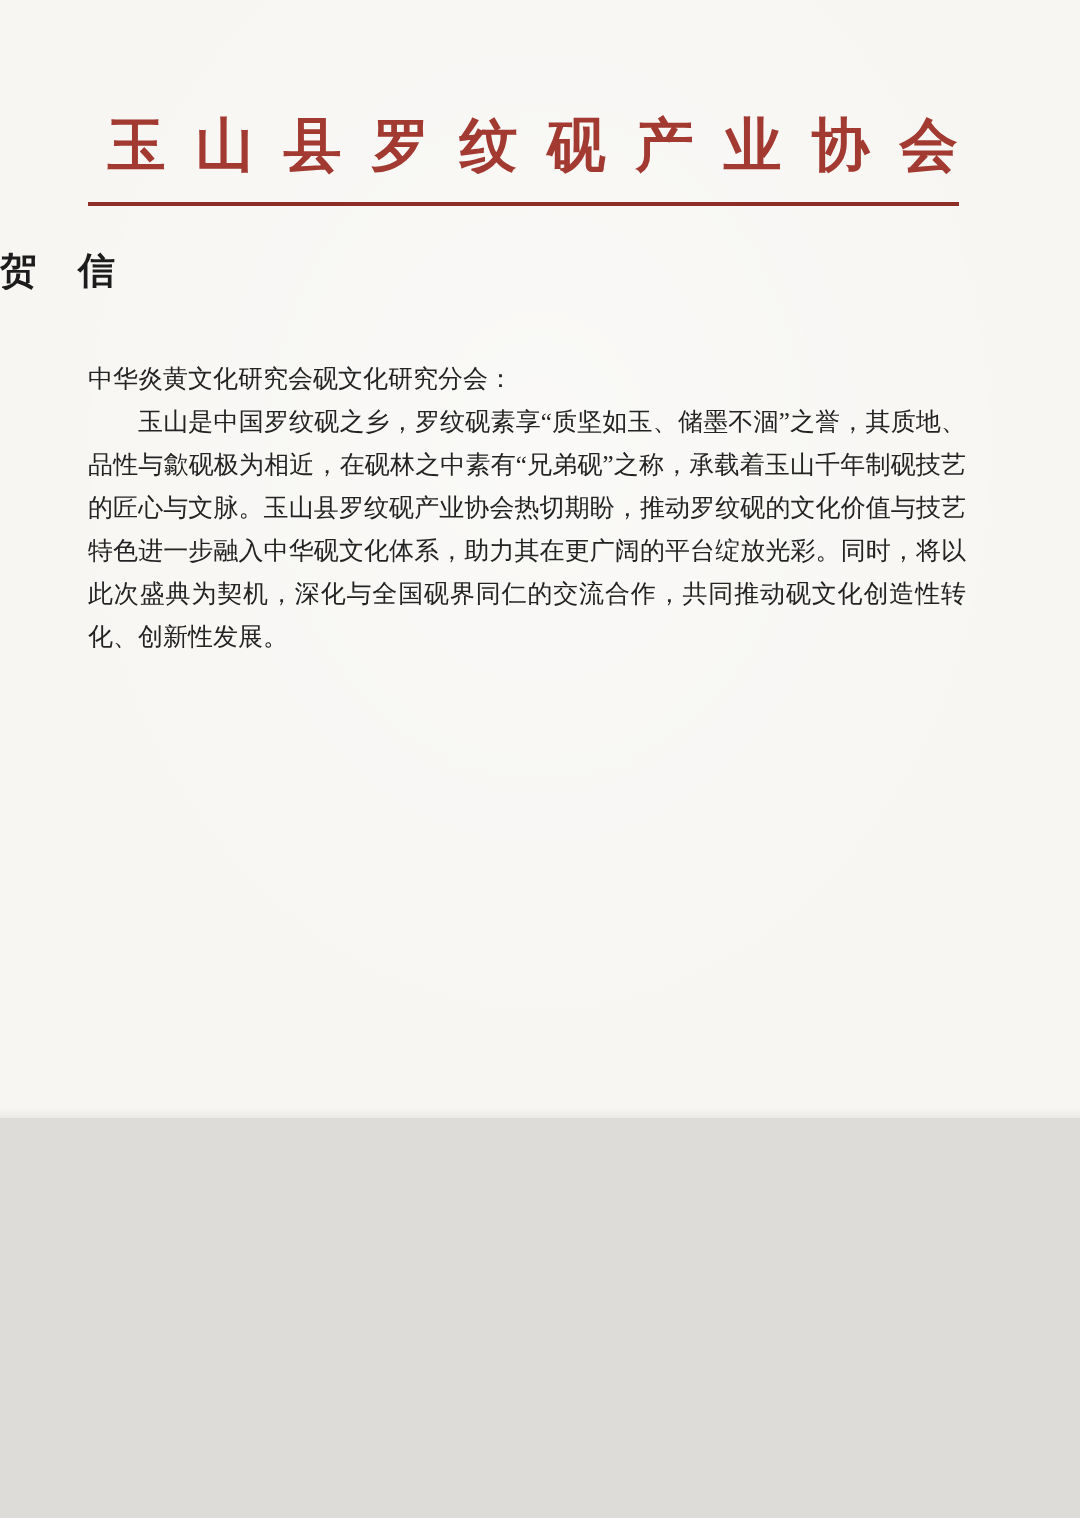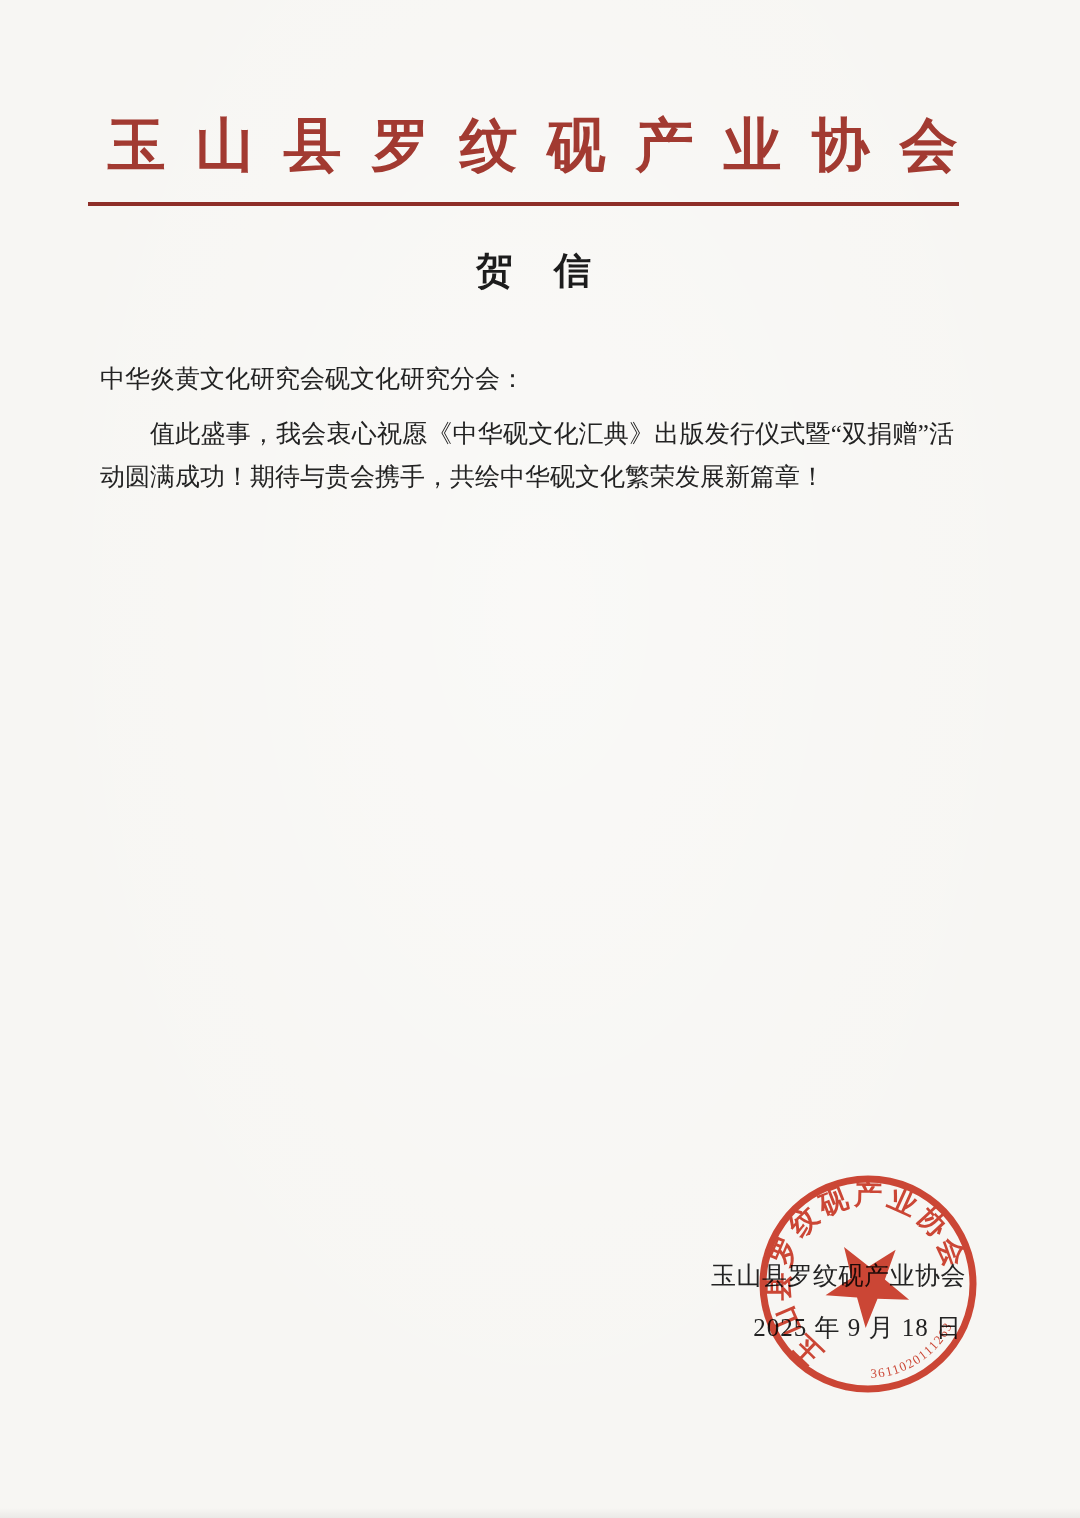--- a/index.html
+++ b/index.html
@@ -1,18 +1,18 @@
 <!DOCTYPE html>
 <html><head>
 <meta charset="utf-8">
 <style>
   html,body{margin:0;padding:0;background:#dedcd8;}
   .page{
     position:relative;
-    width:1080px;height:1518px;
+    width:1080px;height:1118px;
     margin:0 auto;
     background:#f7f6f3;
     background-image:radial-gradient(ellipse at 50% 40%, rgba(255,255,255,.35), rgba(0,0,0,0) 70%);
     overflow:hidden;
     font-family:"Liberation Serif","DejaVu Serif",serif;
     color:#222;
   }
   .page::after{
     content:"";position:absolute;left:0;right:0;bottom:0;height:10px;
     background:linear-gradient(to bottom, rgba(0,0,0,0), rgba(0,0,0,.05));
@@ -32,38 +32,37 @@
   }
   .rule{
     width:871px;height:4px;
     margin:14px 0 0 88px;
     background:#8e2e28;
   }
   
   .letter-title{
     margin:42px 11px 0 0;
     line-height:46px;
-    text-align:center;
     font-size:37px;
     font-weight:bold;
     color:#1c1c1c;
     letter-spacing:2px;
     white-space:pre;
   }
   
   .letter-body{
     width:878px;
     margin:63px 0 0 88px;
     font-size:25px;
     line-height:43px;
     text-align:justify;
     text-justify:inter-character;
     color:#232323;
   }
-  .letter-body p{margin:12px;padding:0;}
+  .letter-body p{margin:0;padding:0;}
   .letter-body p.indent{text-indent:2em;}
   
   .signature-org{
     position:absolute;top:1259px;right:114px;
     font-size:25px;line-height:34px;color:#232323;
     letter-spacing:.5px;white-space:nowrap;
   }
   .signature-date{
     position:absolute;top:1311px;right:118px;
     font-size:25px;line-height:34px;color:#232323;
@@ -92,21 +91,21 @@
 
   <header>
     <h1 class="org-title">玉山县罗纹砚产业协会</h1>
     <div class="rule"></div>
   </header>
 
   <h2 class="letter-title">贺　信</h2>
 
   <main class="letter-body">
     <p class="salutation">中华炎黄文化研究会砚文化研究分会：</p>
-    <p class="indent">值此盛事，我会衷心祝愿《中华砚文化汇典》出版发行仪式暨“双捐赠”活动圆满成功！期待与贵会携手，共绘中华砚文化繁荣发展新篇章！</p>
+    <p class="indent">玉山是中国罗纹砚之乡，罗纹砚素享“质坚如玉、储墨不涸”之誉，其质地、品性与歙砚极为相近，在砚林之中素有“兄弟砚”之称，承载着玉山千年制砚技艺的匠心与文脉。玉山县罗纹砚产业协会热切期盼，推动罗纹砚的文化价值与技艺特色进一步融入中华砚文化体系，助力其在更广阔的平台绽放光彩。同时，将以此次盛典为契机，深化与全国砚界同仁的交流合作，共同推动砚文化创造性转化、创新性发展。</p>
   </main>
 
   <div class="signature-org">玉山县罗纹砚产业协会</div>
 
   <div class="signature-date">2025 年 9 月 18 日</div>
 
   <svg class="seal" viewBox="0 0 228 228" aria-hidden="true">
     <g transform="rotate(-33 114 114)">
       <circle cx="114" cy="114" r="105" fill="none" stroke="#cf3a27" stroke-width="7"></circle>
       <defs>

